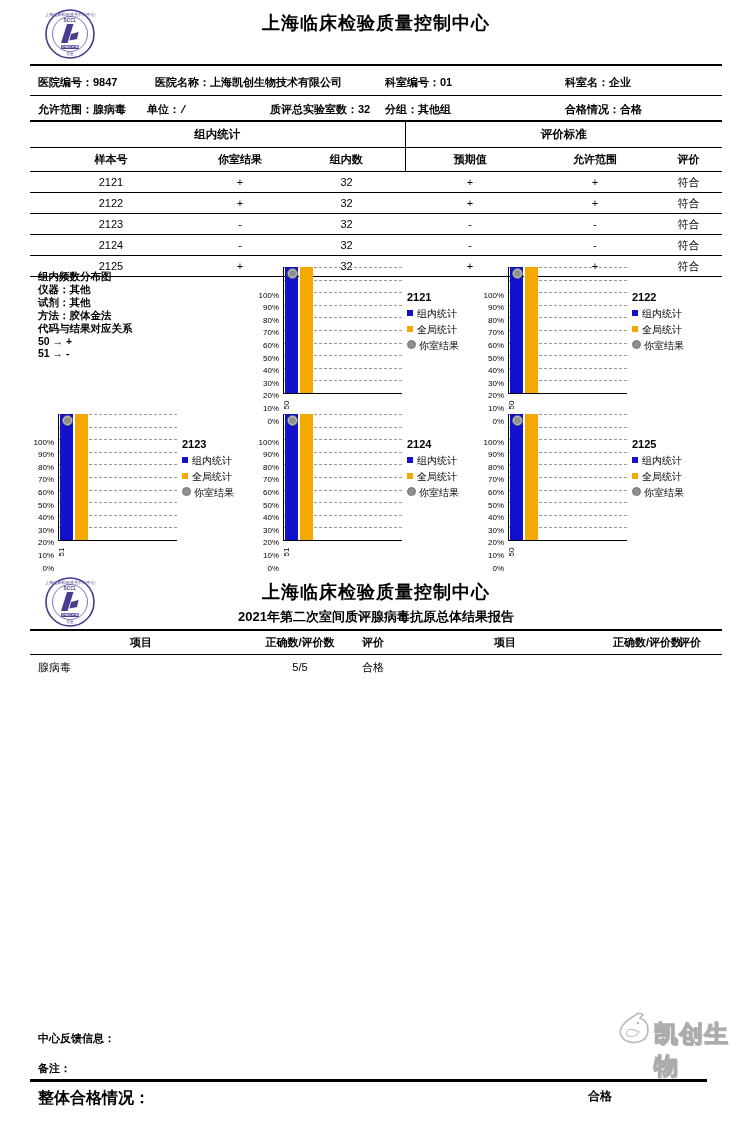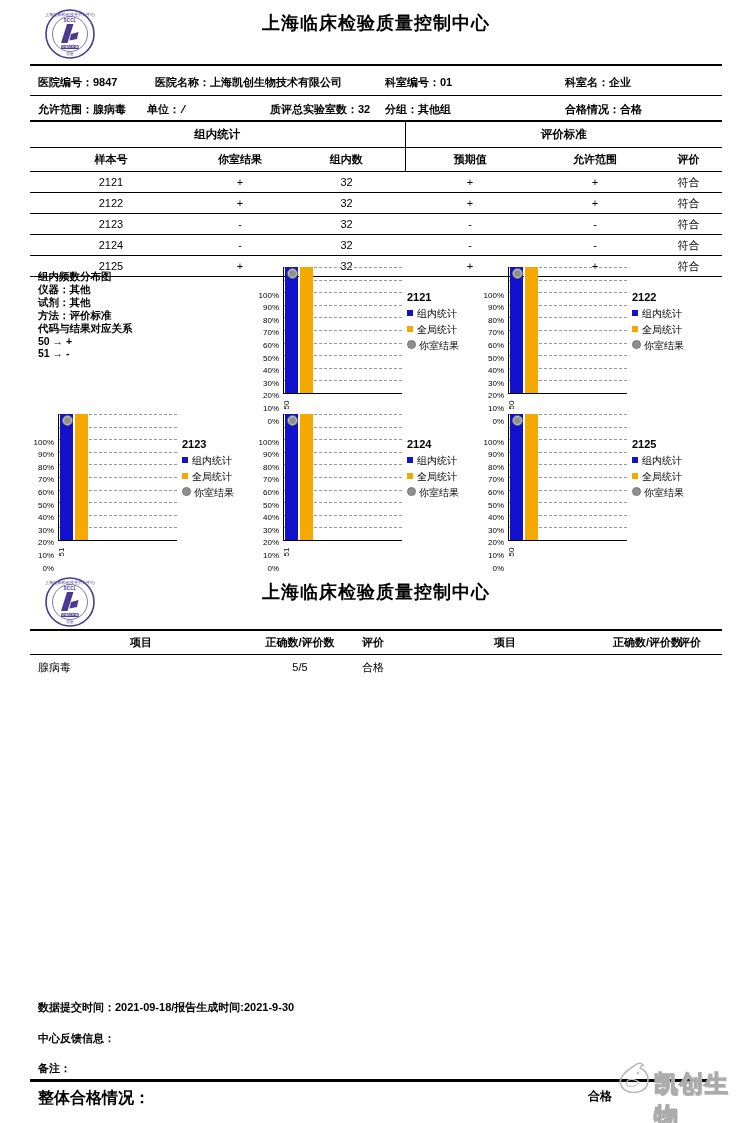--- a/index.html
+++ b/index.html
@@ -49,21 +49,21 @@
   
   .stable{position:absolute;left:30px;top:631px;width:692px;border-collapse:collapse;table-layout:fixed;}
   .stable th{height:21px;font-size:11px;font-weight:bold;text-align:center;border-bottom:1.3px solid #000;white-space:nowrap;}
   .stable td{height:22px;font-size:11px;font-weight:normal;text-align:center;white-space:nowrap;}
   .stable td:first-child{text-align:left;padding-left:8px;}
 
   
   .foot{position:absolute;left:38px;font-size:11px;font-weight:bold;white-space:nowrap;}
   .overall-val{position:absolute;left:588px;font-size:12px;font-weight:bold;}
   .overall-lbl{font-size:16px;}
-  .watermark{position:absolute;left:614px;top:1060px;width:138px;height:46px;font-family:Liberation Serif, serif;}
+  .watermark{position:absolute;left:614px;top:1010px;width:138px;height:46px;font-family:Liberation Serif, serif;}
   .wm-text{position:absolute;left:40px;top:8px;font-size:24px;font-weight:bold;letter-spacing:1px;color:#efefef;-webkit-text-stroke:1px #ababab;text-shadow:1px 1px 0 #c6c6c6;}
 </style>
 </head>
 <body>
 
 <div class="page">
 
   <svg class="logo" style="left:44px;top:8px;" viewBox="0 0 52 52">
     <circle cx="26" cy="26" r="24" fill="#fff" stroke="#4a3b8e" stroke-width="1.6"></circle>
     <circle cx="26" cy="26" r="17.5" fill="none" stroke="#4a3b8e" stroke-width="0.7"></circle>
@@ -153,21 +153,21 @@
           <td>+</td>
           <td>符合</td>
         </tr>
       </tbody>
   </table>
 
   <div class="dist">
     <div>组内频数分布图</div>
     <div>仪器：其他</div>
     <div>试剂：其他</div>
-    <div>方法：评价标准</div>
+    <div>方法：胶体金法</div>
     <div>代码与结果对应关系</div>
     <div>50 → +</div>
     <div>51 → -</div>
   </div>
 
   <div>
       <div class="chart" style="left: 255px; top: 263px;">
     <div class="yaxis">
           <div class="ylab" style="top: -4.5px;">100%</div>
           <div class="ylab" style="top: 8.1px;">90%</div>
@@ -359,20 +359,21 @@
     <circle cx="26" cy="26" r="17.5" fill="none" stroke="#4a3b8e" stroke-width="0.7"></circle>
     <text x="26" y="7.8" font-size="4.2" text-anchor="middle" fill="#4a3b8e">上海临床检验质量控制中心</text>
     <text x="26" y="13.5" font-size="4.8" font-weight="bold" text-anchor="middle" fill="#4a3b8e">SCCL</text>
     <polygon points="23,16 29.5,16 23.5,35 17,35" fill="#4a3b8e"></polygon>
     <polygon points="27,26 34.5,24 33,31 25.5,32.5" fill="#4a3b8e"></polygon>
     <rect x="17" y="37" width="18" height="4" rx="1" fill="#4a3b8e"></rect>
     <text x="26" y="40.2" font-size="3.4" text-anchor="middle" fill="#ffffff">SHANGHAI</text>
     <text x="26" y="46.5" font-size="3.6" text-anchor="middle" fill="#4a3b8e">·质量·</text>
   </svg>
   <div class="doc-title" style="top:580px;">上海临床检验质量控制中心</div>
+  <div class="doc-sub" style="top:608px;">2021年第二次室间质评腺病毒抗原总体结果报告</div>
   <div class="hr" style="left:30px;top:629px;width:692px;height:2px;"></div>
 
   <table class="stable">
     <colgroup>
       <col style="width:222px">
         <col style="width:96px">
         <col style="width:50px">
       <col style="width:214px">
         <col style="width:46px">
         <col style="width:64px">
@@ -392,21 +393,20 @@
           <td>腺病毒</td>
           <td>5/5</td>
           <td>合格</td>
           <td></td>
           <td></td>
           <td></td>
         </tr>
       </tbody>
   </table>
 
-  <div class="foot" style="top:1000px;"><span>数据提交时间：</span><span>2021-09-18/报告生成时间:2021-9-30</span></div>
   <div class="foot" style="top:1031px;">中心反馈信息：</div>
   <div class="foot" style="top:1061px;">备注：</div>
   <div class="hr" style="left:30px;top:1079px;width:677px;height:2.5px;"></div>
   <div class="foot overall-lbl" style="top:1088px;">整体合格情况：</div>
   <div class="overall-val" style="top:1088px;">合格</div>
 
   <div class="watermark">
     <svg width="40" height="42" viewBox="0 0 40 42">
       <path d="M20 6 q6 -5 9 -1 q-2 1 -3 3 q8 3 8 12 q0 10 -10 12 q-11 2 -16 -5 q-4 -6 1 -12 q4 -5 11 -9z" fill="none" stroke="#b9b9b9" stroke-width="1.6"></path>
       <path d="M14 20 q6 -2 11 2 q-4 6 -11 4 q-3 -2 0 -6z" fill="none" stroke="#c4c4c4" stroke-width="1.2"></path>

